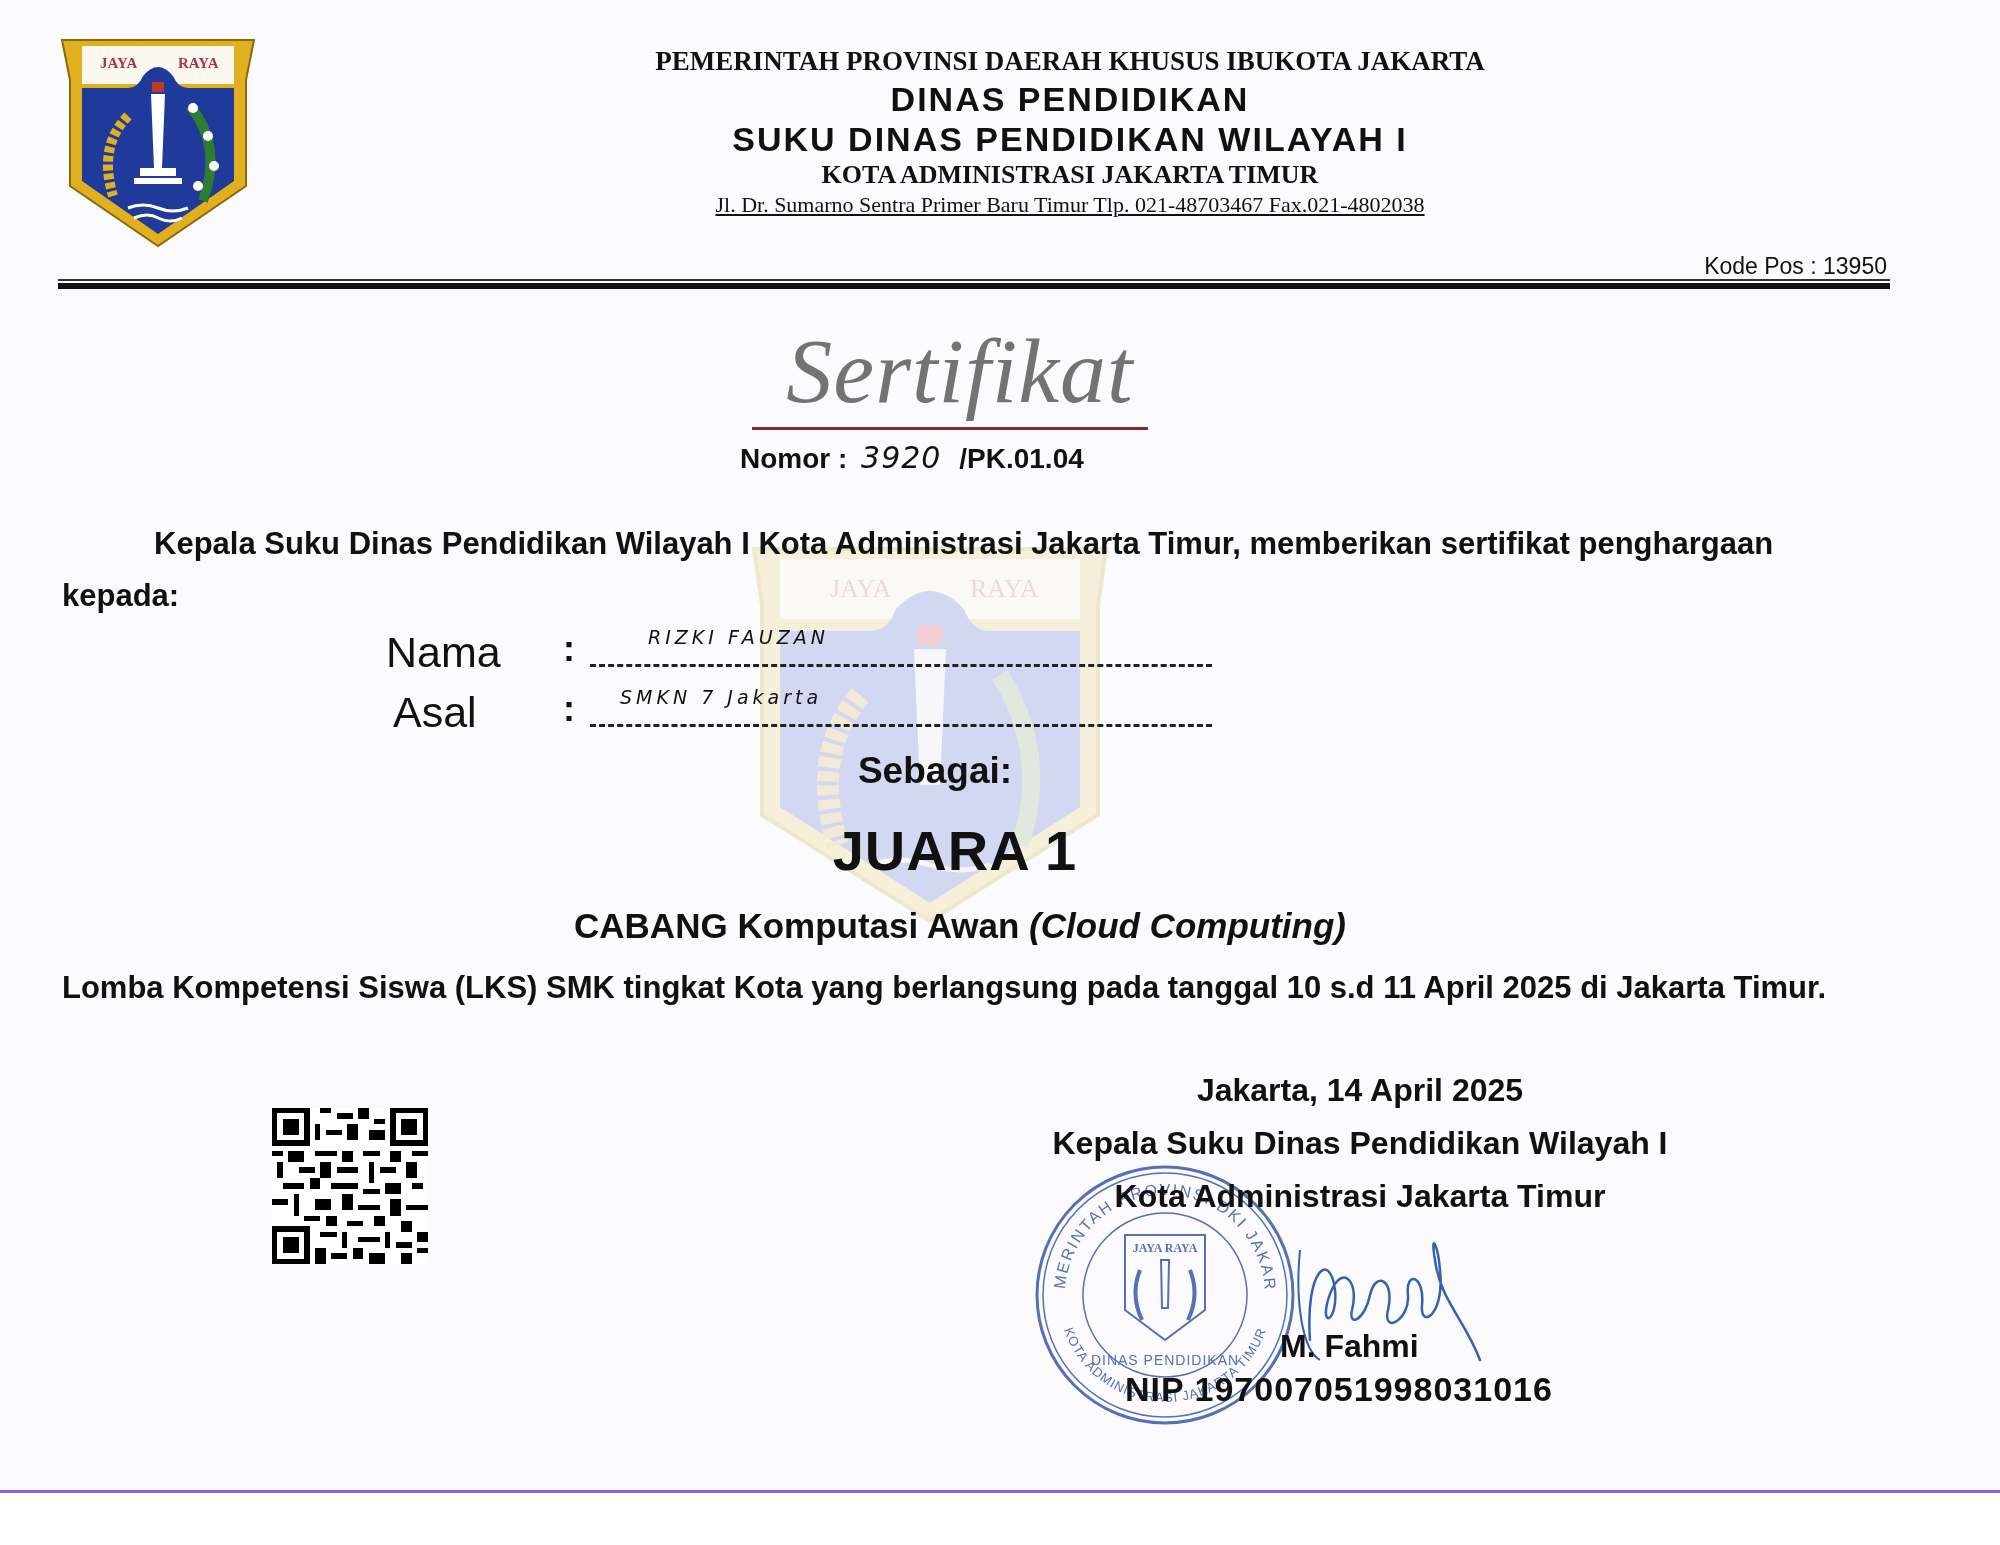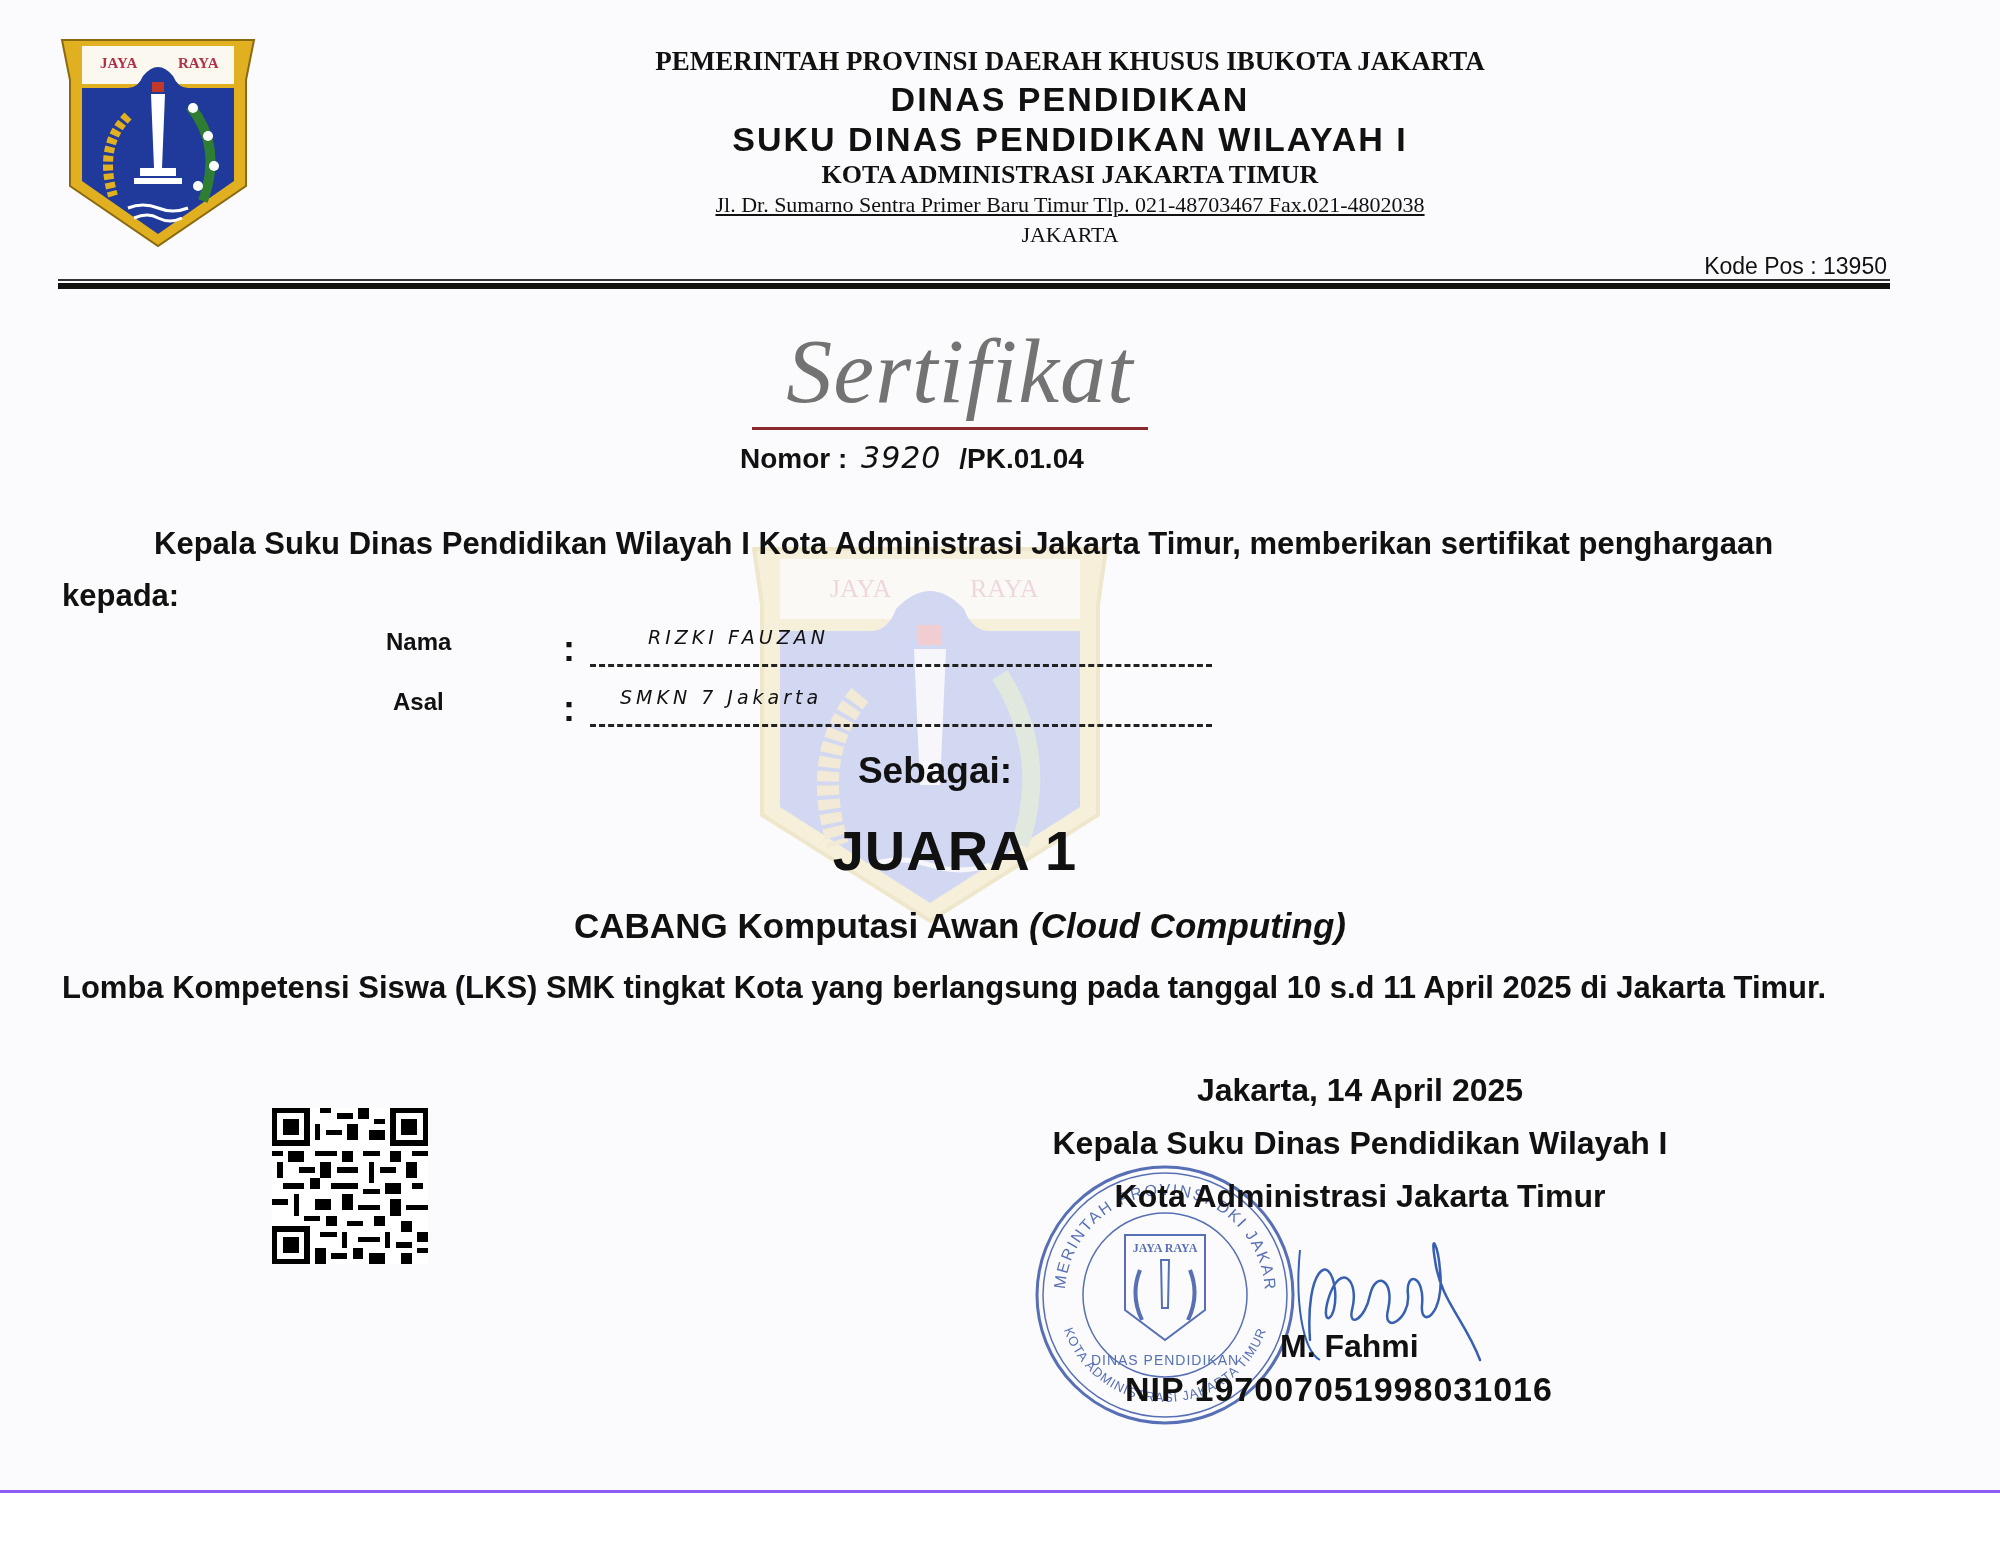--- a/index.html
+++ b/index.html
@@ -34,21 +34,21 @@
     left: 740px; width: 440px; top: 318px; text-align: center;
     font-family: "Liberation Serif", serif; font-style: italic;
     font-size: 92px; color: #737373; letter-spacing: 1px;
   }
   .title-underline { left: 752px; width: 396px; top: 427px; height: 3px; background: #8a2a2f; }
   .nomor { left: 740px; top: 440px; font-size: 28px; font-weight: bold; white-space: nowrap; }
   .nomor .hand { font-family: "DejaVu Sans", sans-serif; font-style: italic; font-weight: normal; font-size: 30px; margin: 0 10px 0 6px; letter-spacing: 1px; }
 
   .para1 { left: 62px; width: 1760px; top: 518px; font-size: 31px; font-weight: bold; line-height: 52px; text-indent: 92px; }
 
-  .field-label { font-size: 24px; font-weight: bold; }
+  .field-label { font-size: 43px; font-weight: normal; }
   .field-colon { font-size: 36px; font-weight: bold; }
   .field-line { height: 0; border-bottom: 3px dashed #222; }
   .hand-val { font-family: "DejaVu Sans", sans-serif; font-style: italic; font-size: 19px; letter-spacing: 4px; color: #111; }
 
   .sebagai { left: 820px; width: 230px; top: 750px; font-size: 37px; font-weight: bold; text-align: center; }
   .juara { left: 790px; width: 330px; top: 818px; font-size: 56px; font-weight: bold; text-align: center; letter-spacing: 1px; }
   .cabang { left: 500px; width: 920px; top: 906px; font-size: 35px; font-weight: bold; text-align: center; white-space: nowrap; }
   .cabang i { font-style: italic; }
 
   .para2 { left: 62px; width: 1800px; top: 962px; font-size: 31px; font-weight: bold; line-height: 52px; }
@@ -87,21 +87,20 @@
       <circle cx="140" cy="150" r="5" fill="#fff"></circle>
     <path d="M70 172 Q85 166 100 172 Q115 178 130 172" stroke="#fff" stroke-width="3" fill="none"></path>
     <path d="M76 182 Q90 176 100 182 Q112 188 124 182" stroke="#fff" stroke-width="3" fill="none"></path>
   </svg>
 
   <div class="abs hdr-line1 serif">PEMERINTAH PROVINSI DAERAH KHUSUS IBUKOTA JAKARTA</div>
   <div class="abs hdr-line2">DINAS PENDIDIKAN</div>
   <div class="abs hdr-line3">SUKU DINAS PENDIDIKAN WILAYAH I</div>
   <div class="abs hdr-line4 serif">KOTA ADMINISTRASI JAKARTA TIMUR</div>
   <div class="abs hdr-line5 serif">Jl. Dr. Sumarno Sentra Primer Baru Timur Tlp. 021-48703467 Fax.021-4802038</div>
-  <div class="abs hdr-line6 serif">JAKARTA</div>
   <div class="abs kodepos">Kode Pos : 13950</div>
   <div class="abs rule-thin"></div>
   <div class="abs rule-thick"></div>
 
   <svg class="abs watermark" viewBox="0 0 360 380">
     <path d="M4 4 H356 L348 60 V270 L180 376 L12 270 V60 Z" fill="#f2e6b8" stroke="#e3d49a" stroke-width="4"></path>
     <rect x="30" y="14" width="300" height="60" fill="#fbf8ef"></rect>
     <text x="80" y="52" font-family="Liberation Serif, serif" font-size="26" fill="#e2b7be">JAYA</text>
     <text x="220" y="52" font-family="Liberation Serif, serif" font-size="26" fill="#e2b7be">RAYA</text>
     <path d="M30 86 H120 Q138 86 146 64 Q180 28 214 64 Q222 86 240 86 H330 V262 L180 358 L30 262 Z" fill="#aab6e6"></path>

